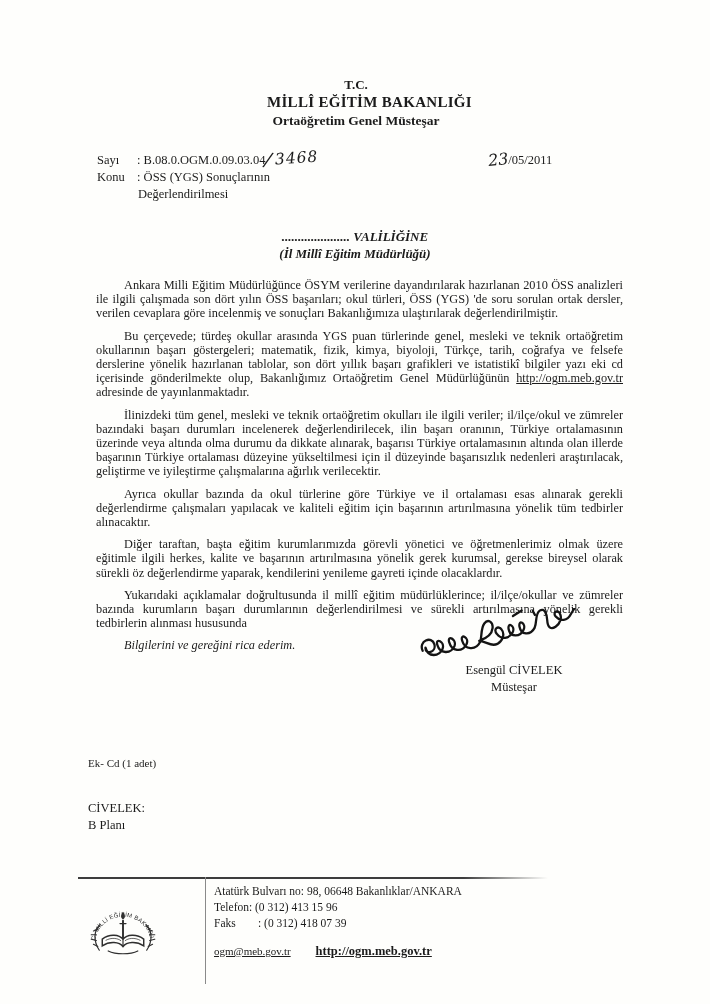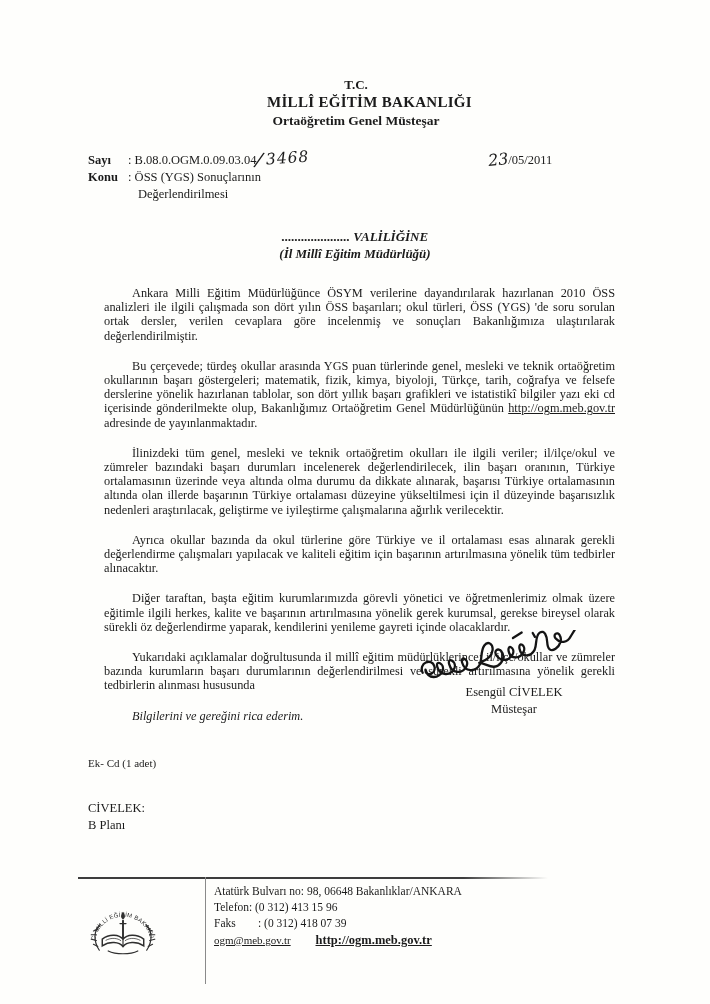--- a/index.html
+++ b/index.html
@@ -13,48 +13,48 @@
     overflow:hidden;
   }
   
   .letterhead{position:absolute;top:76px;left:1px;width:100%;text-align:center;font-weight:bold;}
   .lh-tc{font-size:13px;line-height:17px;}
   .lh-ministry{font-size:15px;line-height:19px;letter-spacing:.3px;padding-left:27px;}
   .lh-directorate{font-size:13.5px;line-height:17px;}
   
   .refs{position:absolute;left:88px;top:150px;font-size:12.5px;line-height:17px;}
   .ref-row{white-space:nowrap;}
-  .ref-label{display:inline-block;width:40px;font-weight:bold;}
+  .ref-label{display:inline-block;width:40px;font-weight:normal;margin-left:9px;}
   .ref-indent{padding-left:50px;}
   .handwritten{font-family:"DejaVu Serif",serif;font-style:italic;}
   .hw-slash{display:inline-block;font-size:19px;transform:rotate(8deg);line-height:10px;vertical-align:-2px;}
   .hw-num{display:inline-block;font-size:15.5px;transform:rotate(-4deg);letter-spacing:1px;vertical-align:1px;}
   .dateline{position:absolute;left:488px;top:150px;font-size:12.5px;white-space:nowrap;}
   .hw-day{display:inline-block;font-size:16px;transform:rotate(-6deg);vertical-align:-1px;}
   
   .recipient{position:absolute;top:229px;left:0;width:100%;text-align:center;font-weight:bold;font-size:13px;line-height:16.5px;font-style:italic;}
   
   .body-text{position:absolute;left:88px;top:270px;width:543px;font-size:12.3px;line-height:14.2px;text-align:justify;}
-  .body-text p{margin:16px;text-indent:28px;}
+  .body-text p{margin:8px;text-indent:28px;}
   .body-text .closing{text-align:left;font-style:italic;}
   .doc-link{color:#1b1b1b;text-decoration:underline;}
   
-  .sig-block{position:absolute;left:409px;top:630px;width:210px;text-align:center;font-size:12.5px;line-height:16.5px;}
+  .sig-block{position:absolute;left:409px;top:608px;width:210px;text-align:center;font-size:12.5px;line-height:16.5px;}
   .sig-scrawl{display:block;margin:0 auto -2px auto;}
   
   .ek-line{position:absolute;left:88px;top:757px;font-size:11px;text-align:right;}
   .dagitim{position:absolute;left:88px;top:800px;font-size:12.5px;line-height:17px;}
   
   .footer-rule{position:absolute;left:78px;top:877px;width:470px;height:1.5px;
     background:linear-gradient(to right,#3d3d3d 0%,#3d3d3d 82%,rgba(61,61,61,0) 100%);}
   .footer-vline{position:absolute;left:205px;top:877px;width:1px;height:107px;background:#8a8a8a;}
   .footer-logo{position:absolute;left:86px;top:894px;}
   .footer-address{position:absolute;left:214px;top:883px;font-size:11.5px;line-height:16px;}
   .fax-label{display:inline-block;width:44px;}
-  .footer-links{margin-top:1px;}
+  .footer-links{margin-top:12px;}
   .footer-email{font-size:11px;text-decoration:underline;color:#1b1b1b;}
   .footer-web{font-size:12.5px;font-weight:bold;text-decoration:underline;color:#1b1b1b;margin-left:22px;}
 </style>
 </head>
 <body>
 
 <div class="page">
 
   <div class="letterhead">
     <div class="lh-tc">T.C.</div>

